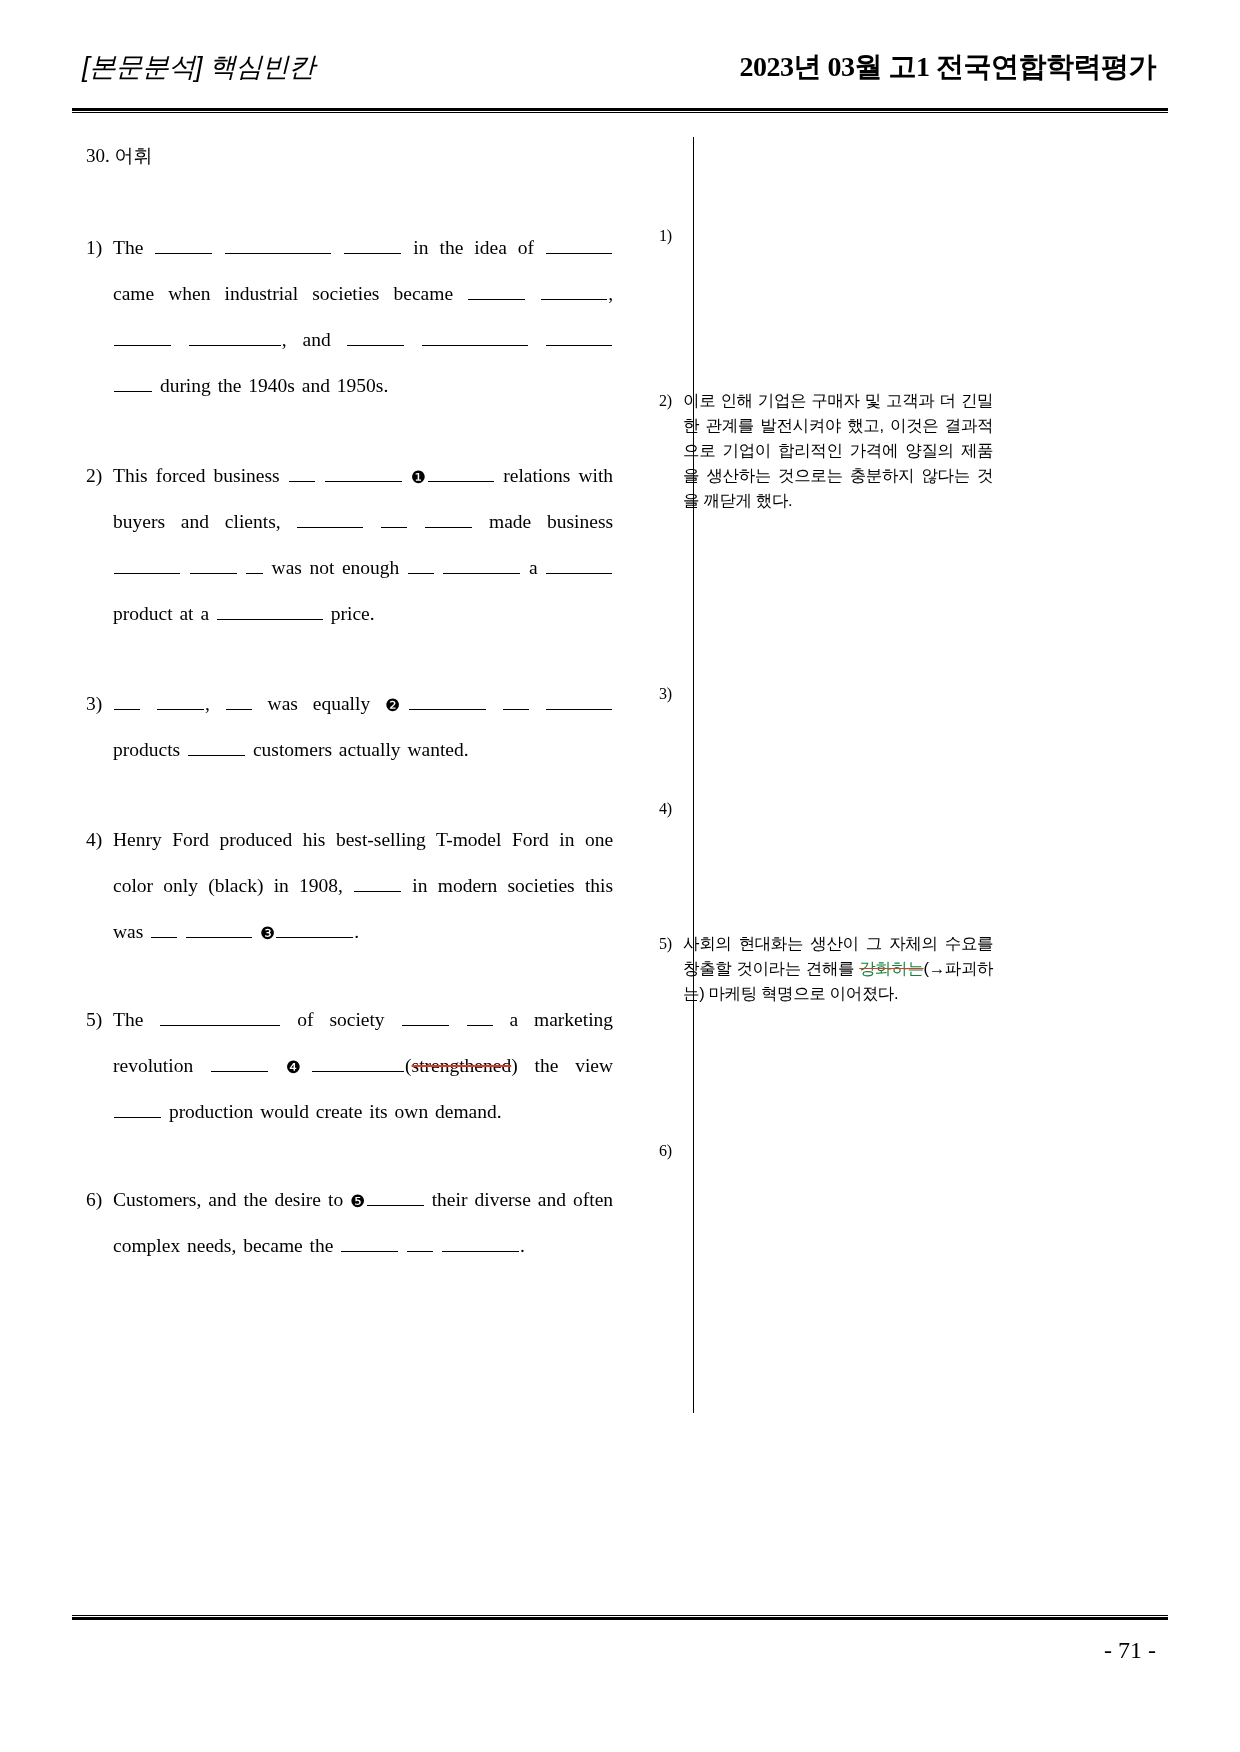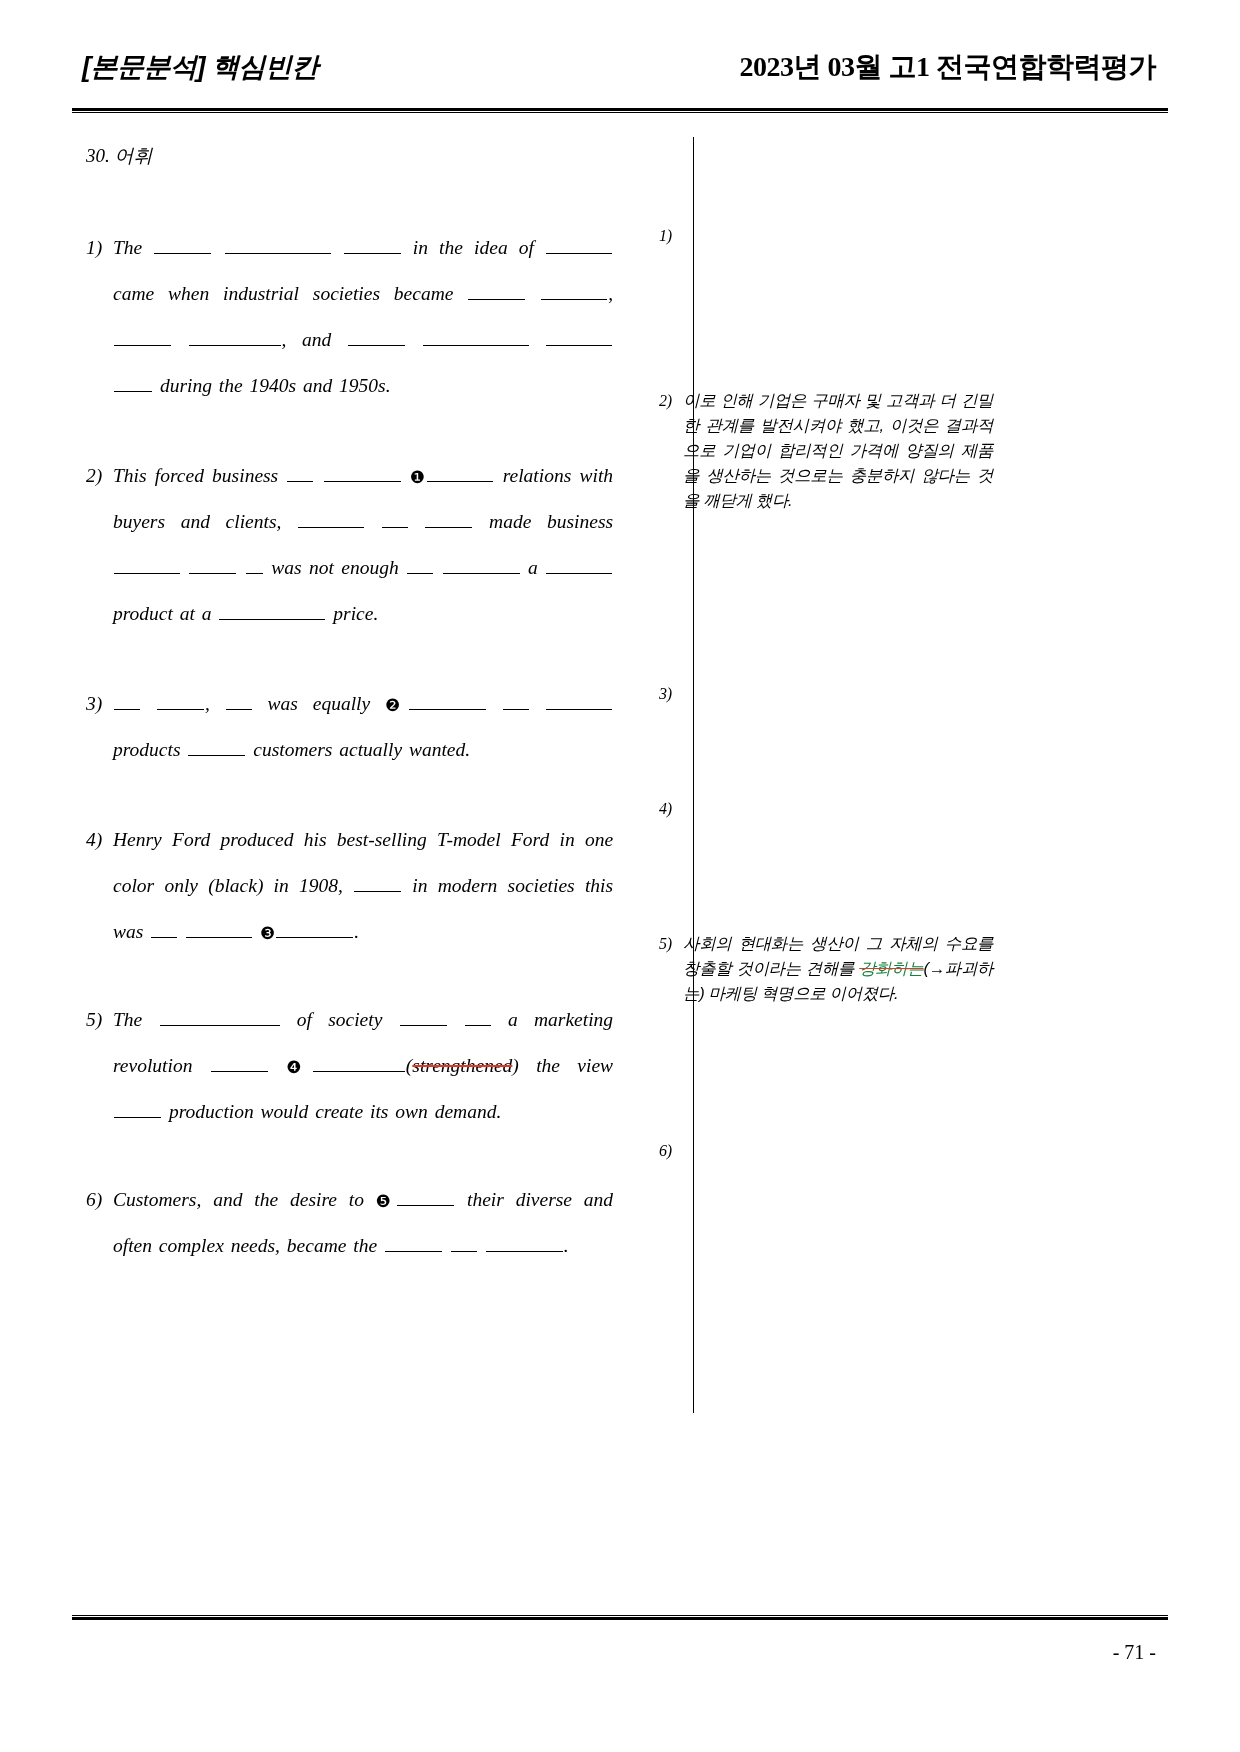--- a/index.html
+++ b/index.html
@@ -22,21 +22,21 @@
   .header {
     display: flex;
     align-items: baseline;
     justify-content: space-between;
     padding-top: 48px;
     padding-left: 10px;
     padding-right: 12px;
   }
   .header-left {
     font-family: "Liberation Sans", "DejaVu Sans", sans-serif;
-    font-weight: bold;
+    font-weight: normal;
     font-style: italic;
     font-size: 27px;
     letter-spacing: -0.5px;
     white-space: nowrap;
   }
   .header-right {
     font-family: Liberation Serif, serif;
     font-weight: bold;
     font-size: 28px;
     letter-spacing: -0.5px;
@@ -48,21 +48,20 @@
     border-bottom: 1px solid #000;
     height: 5px;
   }
 
   
   .content {
     position: relative;
     display: flex;
     margin-top: 20px;
     height: 1280px;
-    font-style: italic;
   }
   .divider {
     position: absolute;
     left: 621px;
     top: 4px;
     width: 1px;
     height: 1276px;
     background: #000;
   }
   .col-left {
@@ -178,21 +177,21 @@
     left: 72px; right: 72px;
     bottom: 132px;
     border-top: 1px solid #000;
     border-bottom: 3px solid #000;
     height: 5px;
   }
   .pagenum {
     position: absolute;
     right: 84px;
     bottom: 88px;
-    font-size: 20px;
+    font-size: 24px;
     font-family: "Liberation Serif", serif;
   }
 </style>
 </head>
 <body>
 
 <div class="page">
 
   <div class="header">
     <div class="header-left">[본문분석] 핵심빈칸</div>

